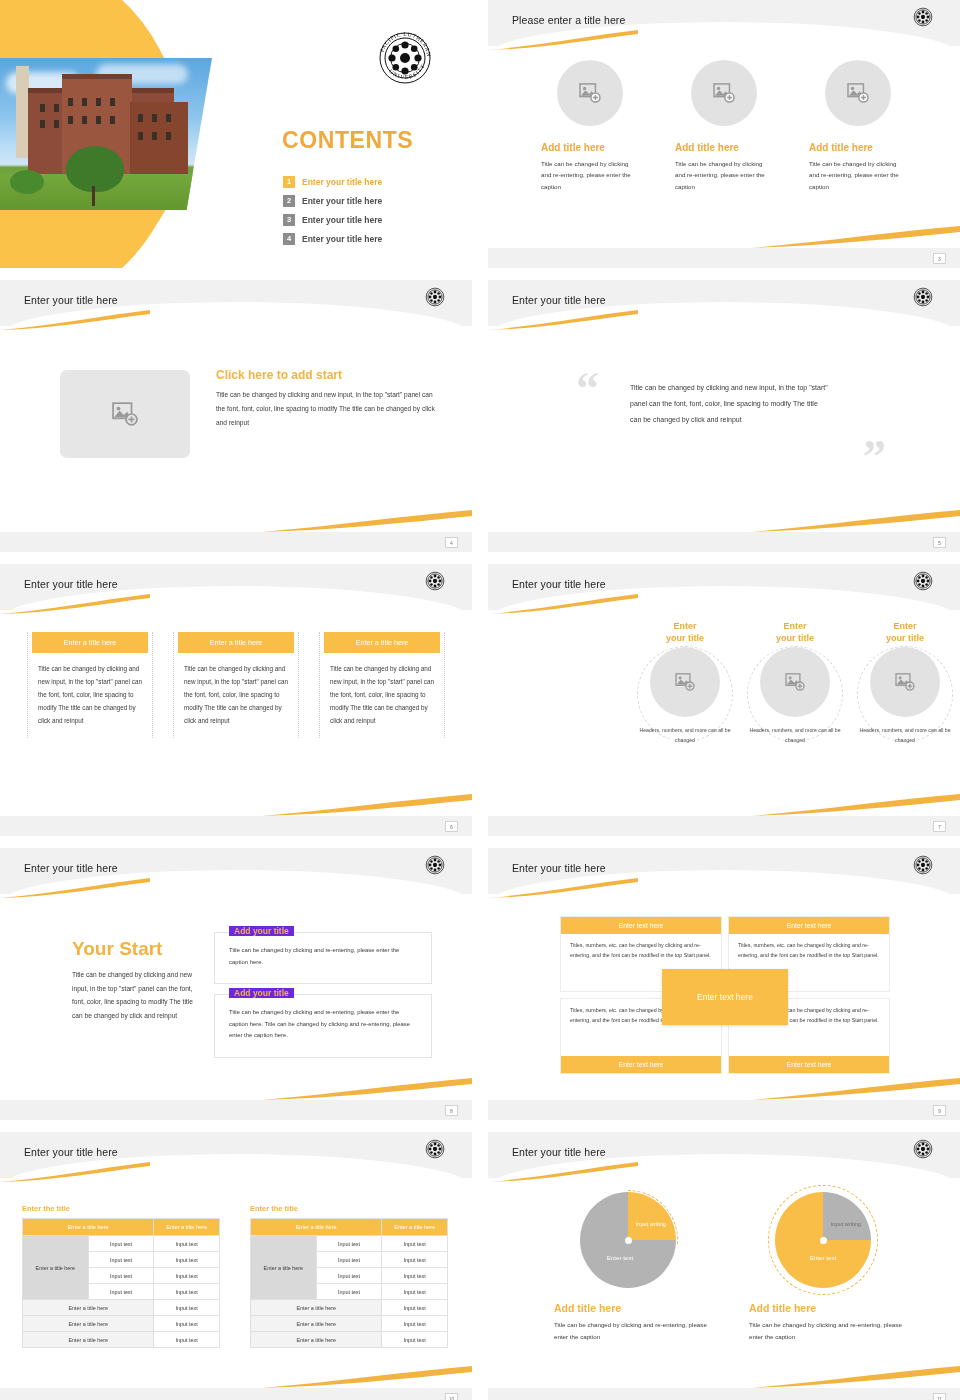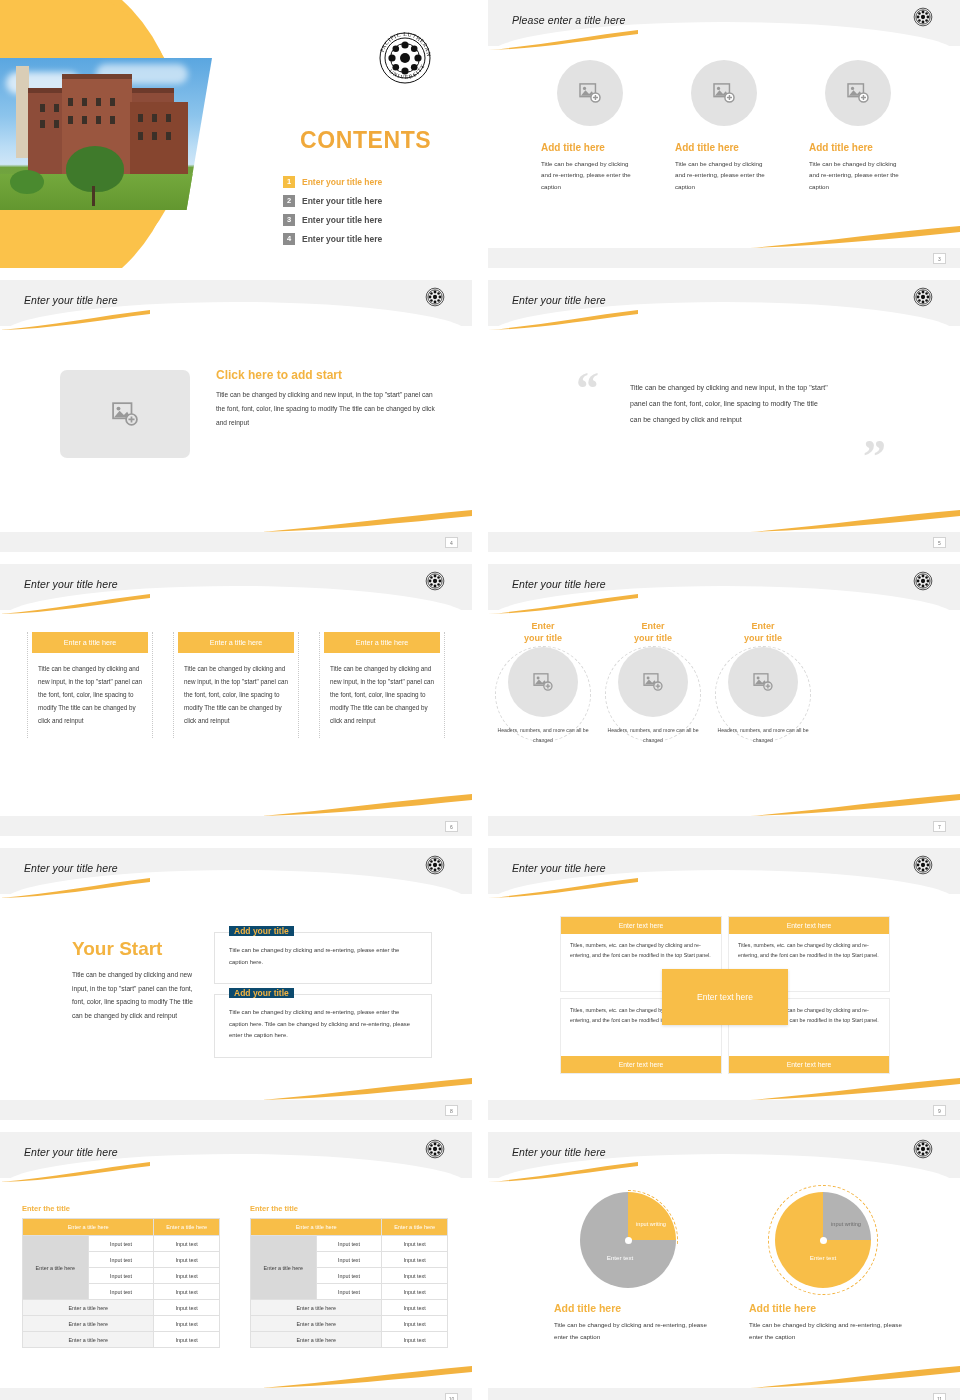--- a/index.html
+++ b/index.html
@@ -75,21 +75,21 @@
     position:absolute; left:66px; bottom:18px; width:58px; height:46px;
     background:#3f7a2b; border-radius:50% 50% 46% 46%;
   }
   .s1-photo .trunk { position:absolute; left:92px; bottom:4px; width:3px; height:20px; background:#4a3524; }
   .s1-photo .bush { position:absolute; left:10px; bottom:16px; width:34px; height:24px; background:#4a8a2f; border-radius:50%; }
 
   .seal { position:absolute; }
   .seal svg { display:block; }
 
   .s1-title {
-    position:absolute; left:300px; top:127px;
+    position:absolute; left:282px; top:127px;
     color:#F0A93B; font-size:23px; font-weight:bold; letter-spacing:.6px;
   }
   .s1-list { position:absolute; left:283px; top:172px; width:180px; }
   .s1-row { display:flex; align-items:center; height:19px; }
   .s1-num {
     width:12px; height:12px; line-height:12px; text-align:center;
     font-size:7.5px; color:#fff; background:#8c8c8c; margin-right:7px;
     font-weight:bold;
   }
   .s1-row.active .s1-num { background:#F6BE43; }
@@ -101,21 +101,21 @@
     position:absolute; left:0; top:0; width:100%; height:46px;
     background:#f1f1f1;
   }
   .hdr-curve {
     position:absolute; left:0; top:22px; width:100%; height:34px;
     background:#ffffff;
     border-radius:50% 50% 0 0 / 100% 100% 0 0;
   }
   .hdr-title {
     position:absolute; left:24px; top:14px;
-    font-size:10.5px; color:#222; letter-spacing:.1px;font-style:italic;
+    font-size:10.5px; color:#222; letter-spacing:.1px;
   }
   .swoosh-tl {
     position:absolute; left:0; top:30px; width:150px; height:20px;
     overflow:hidden;
   }
   .swoosh-bot {
     position:absolute; right:0; bottom:20px; width:210px; height:22px;
     overflow:hidden;
   }
   .footbar {
@@ -162,42 +162,42 @@
     width:126px; border-left:1px dotted #c9c9c9; border-right:1px dotted #c9c9c9;
     padding:0 0 10px 0;
   }
   .card-h {
     background:#F8BE48; color:#fff; font-size:7.2px; text-align:center;
     padding:6px 0; margin:0 4px 10px 4px;
   }
   .card-p { color:#3a3a3a; font-size:6.3px; line-height:2.05; padding:0 10px; }
 
   
-  .ovc { position:absolute; left:0; top:10px; width:100%; display:flex; justify-content:flex-start; gap:-4px; }
+  .ovc { position:absolute; left:0; top:10px; width:100%; display:flex; justify-content:flex-end; gap:-4px; }
   .ov-item { position:relative; width:110px; text-align:center; }
   .ov-ring {
     position:absolute; left:50%; top:26px; transform:translateX(-50%);
     width:96px; height:96px; border:1px dashed #d8d8d8; border-radius:50%;
   }
   .ov-head { position:relative; color:#F0A93B; font-size:9px; font-weight:bold; line-height:1.35; z-index:3; }
   .ov-circ {
     position:relative; z-index:2; width:70px; height:70px; border-radius:50%;
     background:#e2e2e2; margin:3px auto 0;
     display:flex; align-items:center; justify-content:center;
   }
   .ov-cap { position:relative; z-index:3; margin-top:9px; color:#4a4a4a; font-size:5.2px; line-height:1.8; }
 
   
   .yt { position:absolute; left:72px; top:44px; width:125px; }
   .yt-h { color:#F3B340; font-size:19px; font-weight:bold; margin-bottom:8px; }
   .yt-p { color:#3a3a3a; font-size:6.6px; line-height:2.05; }
   .bx { position:absolute; left:214px; width:218px; border:1px solid #e3e3e3; padding:12px 12px 12px 14px; }
   .bx1 { top:38px; height:52px; }
   .bx2 { top:100px; height:64px; }
-  .bx-h { position:absolute; left:14px; top:-7px; background:#0c4a6e; padding:0 5px; color:#F3B340; font-size:8.5px; font-weight:bold; }
+  .bx-h { position:absolute; left:14px; top:-7px; background:#6d28d9; padding:0 5px; color:#F3B340; font-size:8.5px; font-weight:bold; }
   .bx-p { color:#3a3a3a; font-size:5.9px; line-height:1.95; }
 
   
   .quadwrap { position:absolute; left:72px; top:22px; width:330px; height:162px; }
   .quad { position:absolute; width:162px; height:76px; border:1px solid #ececec; background:#fff; }
   .q1 { left:0; top:0; } .q2 { left:168px; top:0; }
   .q3 { left:0; top:82px; } .q4 { left:168px; top:82px; }
   .qbar { background:#F8BE48; color:#fff; font-size:6.8px; text-align:center; padding:5px 0; }
   .qtext { color:#3a3a3a; font-size:5.3px; line-height:1.85; padding:7px 9px; }
   .qcenter {

